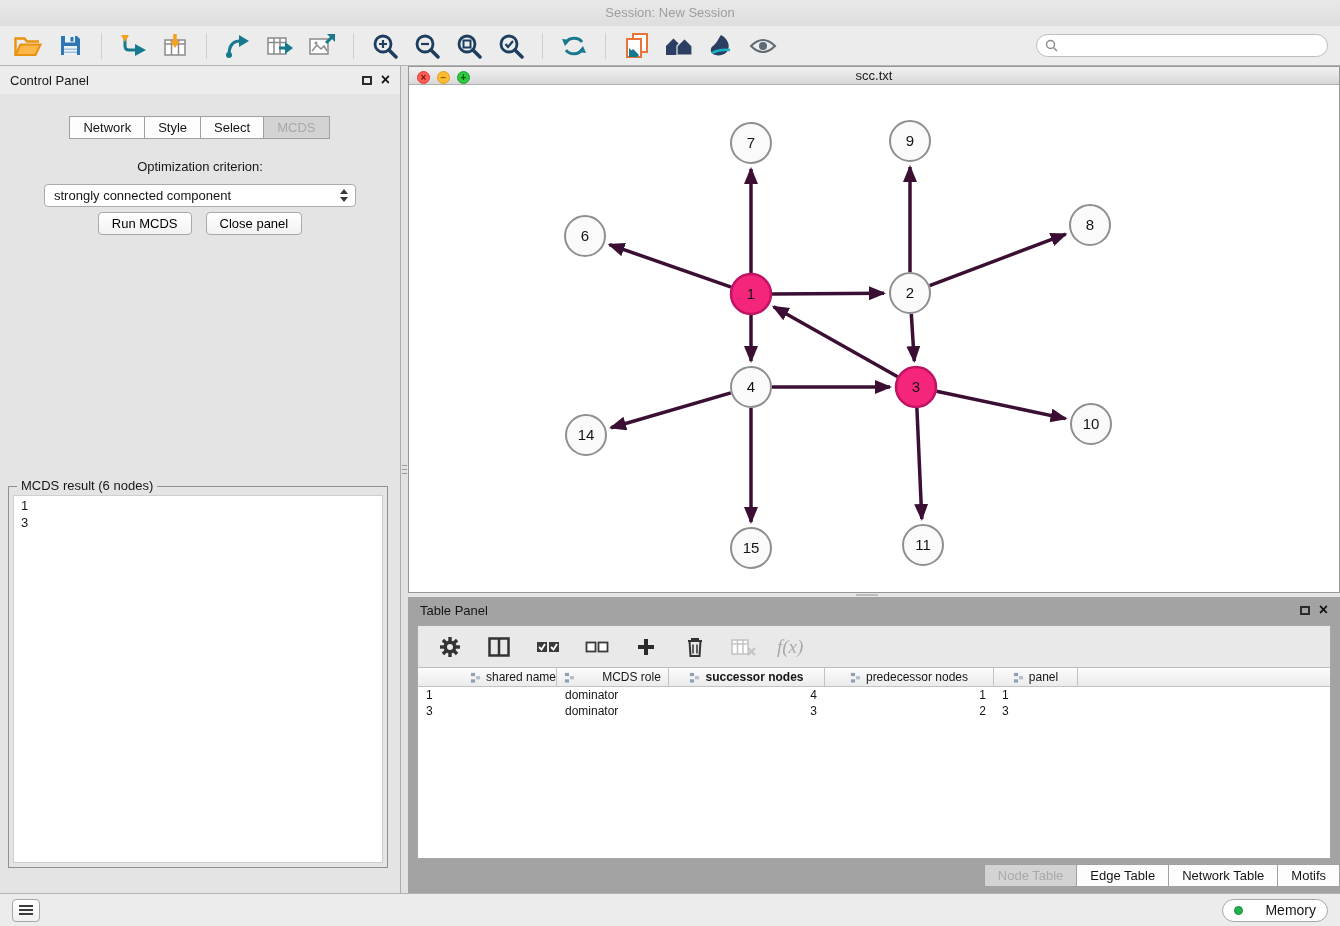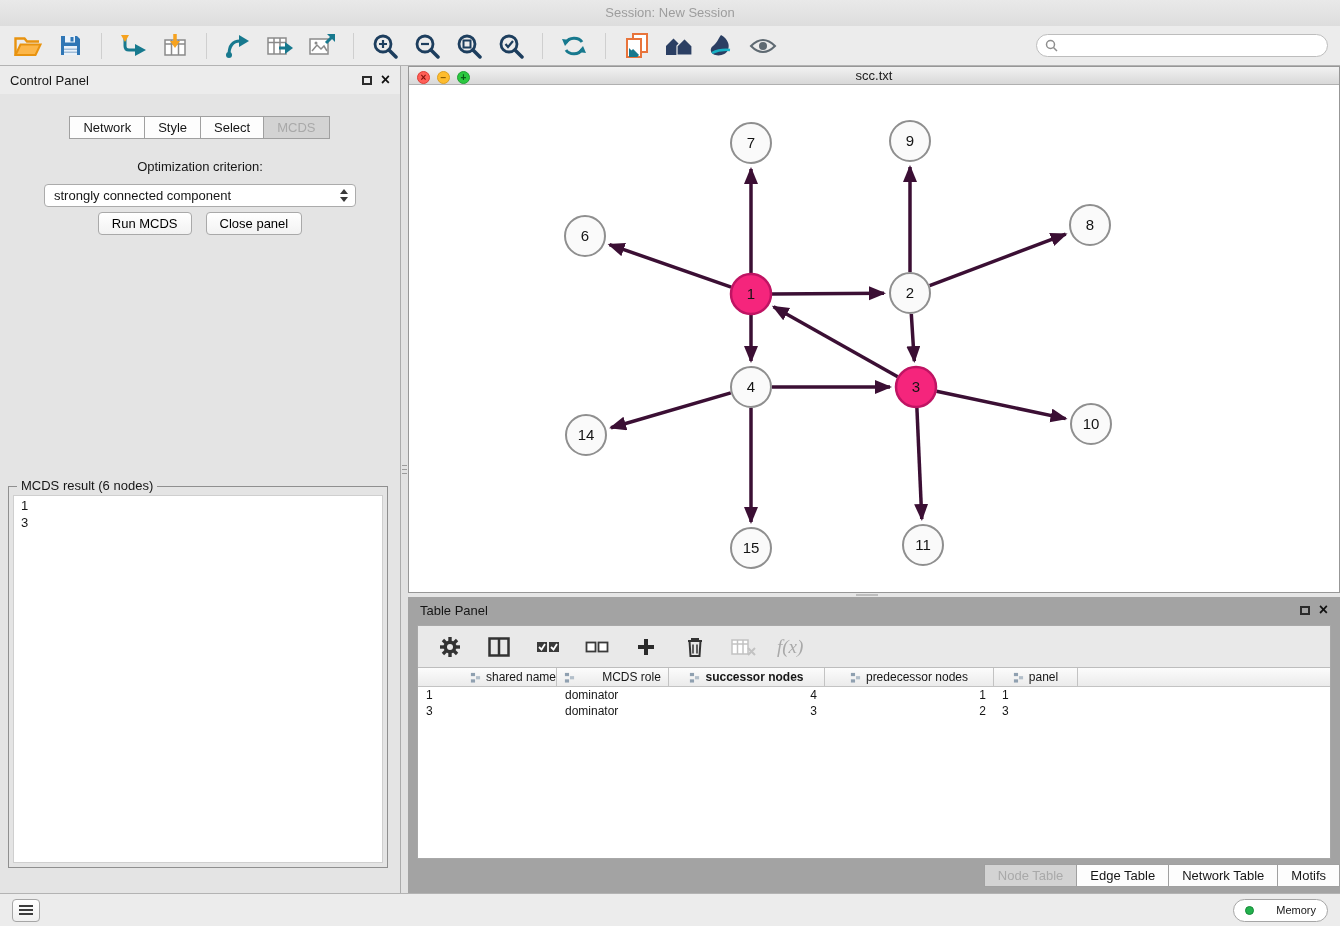--- a/index.html
+++ b/index.html
@@ -59,21 +59,21 @@
   .tp-hrow{display:flex;height:19px;background:linear-gradient(#fcfcfc,#ebebeb);border-bottom:1px solid #c3c3c3;font-size:12px}
   .tp-hcell{display:flex;align-items:center;justify-content:center;gap:5px;border-right:1px solid #c3c3c3;height:100%}
   .tp-row{display:flex;height:16px;font-size:12px;background:#fff}
   .tp-cell{padding:0 8px;display:flex;align-items:center;overflow:hidden}
   .tp-cell.right{justify-content:flex-end}
   .tp-tabs{position:absolute;left:0;bottom:6px;width:100%;display:flex;justify-content:flex-end}
   
   .statusbar{position:absolute;left:0;top:893px;width:1340px;height:33px;background:#ececec;border-top:1px solid #b3b3b3;display:flex;align-items:center;padding:0 12px}
   .menu-btn{width:28px;height:23px;border:1px solid #a6a6a6;border-radius:4px;background:linear-gradient(#ffffff,#f0f0f0);display:flex;flex-direction:column;align-items:center;justify-content:center;gap:2px}
   .menu-btn i{display:block;width:14px;height:2px;background:#3c3c3c}
-  .memory-btn{margin-left:auto;height:23px;border:1px solid #a6a6a6;border-radius:12px;background:#fff;display:flex;align-items:center;gap:22px;padding:0 11px;font-size:11px}
+  .memory-btn{margin-left:auto;height:23px;border:1px solid #a6a6a6;border-radius:12px;background:#fff;display:flex;align-items:center;gap:22px;padding:0 11px;font-size:14px}
   .mem-dot{width:9px;height:9px;border-radius:50%;background:#23b14d;border:1px solid #168a38}
 </style>
 </head>
 <body>
 
 <div class="titlebar">
   <span>Session: New Session</span>
 </div>
 
 <div class="toolbar">

